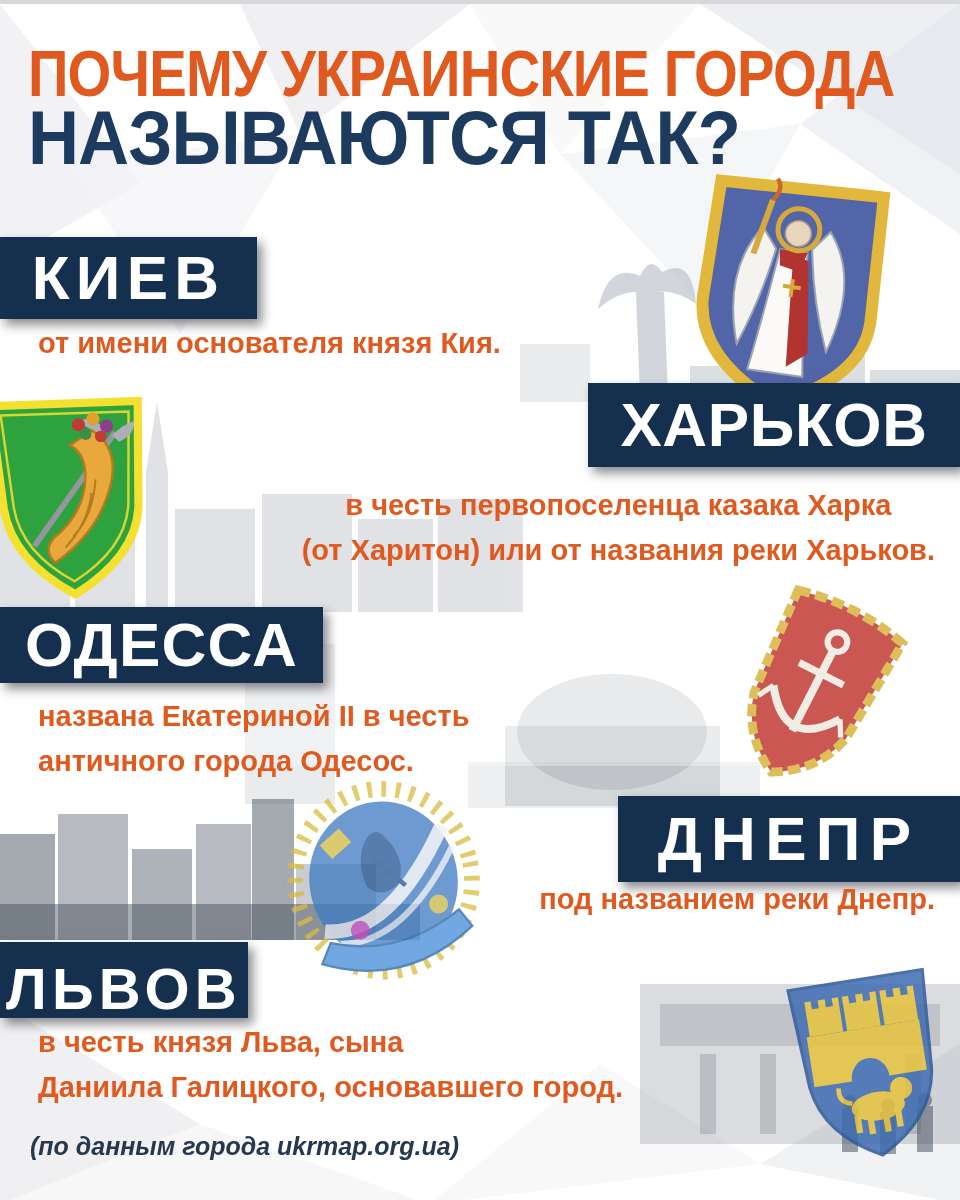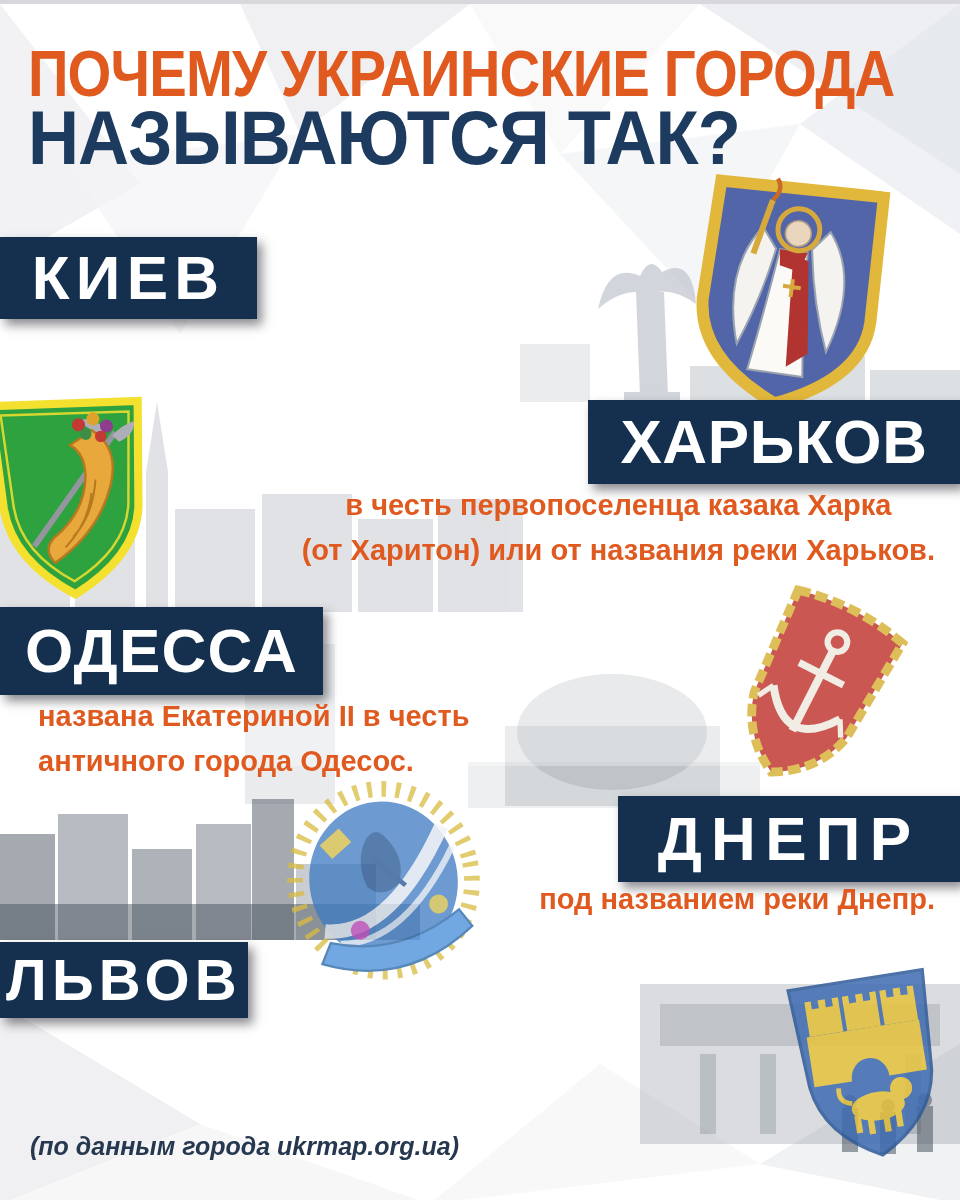--- a/index.html
+++ b/index.html
@@ -9,24 +9,24 @@
   .bg{position:absolute;left:0;top:0;z-index:0;}
   .emblem{position:absolute;z-index:2;}
   .title-line{position:absolute;left:28px;white-space:nowrap;font-weight:800;
               line-height:1;transform-origin:left top;z-index:6;}
   .t1{top:38px;font-size:64px;color:#E05A20;transform:scaleX(.88);letter-spacing:-1px;}
   .t2{top:96px;font-size:76px;color:#1C3B5E;transform:scaleX(.93);letter-spacing:-1px;}
   .citybox{position:absolute;background:#14304E;color:#FFFFFF;font-weight:700;
            display:flex;align-items:center;justify-content:center;line-height:1;
            box-shadow:5px 6px 10px rgba(25,25,35,.5);z-index:5;}
   .kiev-box{left:0;top:233px;width:257px;height:82px;font-size:62px;letter-spacing:.10em;}
-  .kharkov-box{right:0;top:396px;width:372px;height:84px;font-size:62px;letter-spacing:.01em;}
-  .odessa-box{left:0;top:603px;width:323px;height:88px;font-size:62px;letter-spacing:.02em;}
+  .kharkov-box{right:0;top:379px;width:372px;height:84px;font-size:62px;letter-spacing:.01em;}
+  .odessa-box{left:0;top:603px;width:323px;height:76px;font-size:62px;letter-spacing:.02em;}
   .dnepr-box{right:0;top:792px;width:342px;height:86px;font-size:62px;letter-spacing:.15em;}
-  .lvov-box{left:0;top:938px;width:248px;height:76px;font-size:58px;letter-spacing:.09em;}
+  .lvov-box{left:0;top:938px;width:248px;height:76px;font-size:58px;letter-spacing:.09em;align-items:flex-end;}
   .desc{position:absolute;color:#E05A20;font-weight:700;font-size:29px;
         line-height:45px;white-space:nowrap;z-index:6;}
   .kiev-desc{left:38px;top:317px;}
   .kharkov-desc{right:25px;top:479px;text-align:center;}
   .odessa-desc{left:38px;top:690px;}
   .dnepr-desc{right:25px;top:873px;text-align:right;}
   .lvov-desc{left:38px;top:1016px;}
   .source{position:absolute;left:30px;top:1128px;font-style:italic;font-weight:700;
           font-size:25px;color:#26384F;z-index:7;white-space:nowrap;}
   .logo{position:absolute;right:16px;top:1128px;font-family:"Liberation Serif",serif;
@@ -179,20 +179,23 @@
     <path d="M38,90 v11 M46,92 v11 M56,92 v11 M64,90 v11" stroke="#E6C33C" stroke-width="4"></path>
     <path d="M36,82 q-9,-2 -7,-11" stroke="#E6C33C" stroke-width="3" fill="none"></path>
   </svg>
 
   <div class="title-line t1">ПОЧЕМУ УКРАИНСКИЕ ГОРОДА</div>
   <div class="title-line t2">НАЗЫВАЮТСЯ ТАК?</div>
 
   <div class="citybox kiev-box">
     <span>КИЕВ</span>
   </div>
+  <div class="desc kiev-desc">
+    <div>от имени основателя князя Кия.</div>
+  </div>
 
   <div class="citybox kharkov-box">
     <span>ХАРЬКОВ</span>
   </div>
   <div class="desc kharkov-desc">
     <div>в честь первопоселенца казака Харка</div>
     <div>(от Харитон) или от названия реки Харьков.</div>
   </div>
 
   <div class="citybox odessa-box">
@@ -207,17 +210,19 @@
     <span>ДНЕПР</span>
   </div>
   <div class="desc dnepr-desc">
     <div>под названием реки Днепр.</div>
   </div>
 
   <div class="citybox lvov-box">
     <span>ЛЬВОВ</span>
   </div>
   <div class="desc lvov-desc">
+    <div>в честь князя Льва, сына</div>
+    <div>Даниила Галицкого, основавшего город.</div>
   </div>
 
   <div class="source">(по данным города ukrmap.org.ua)</div>
 
 </div>
 
 </body></html>

